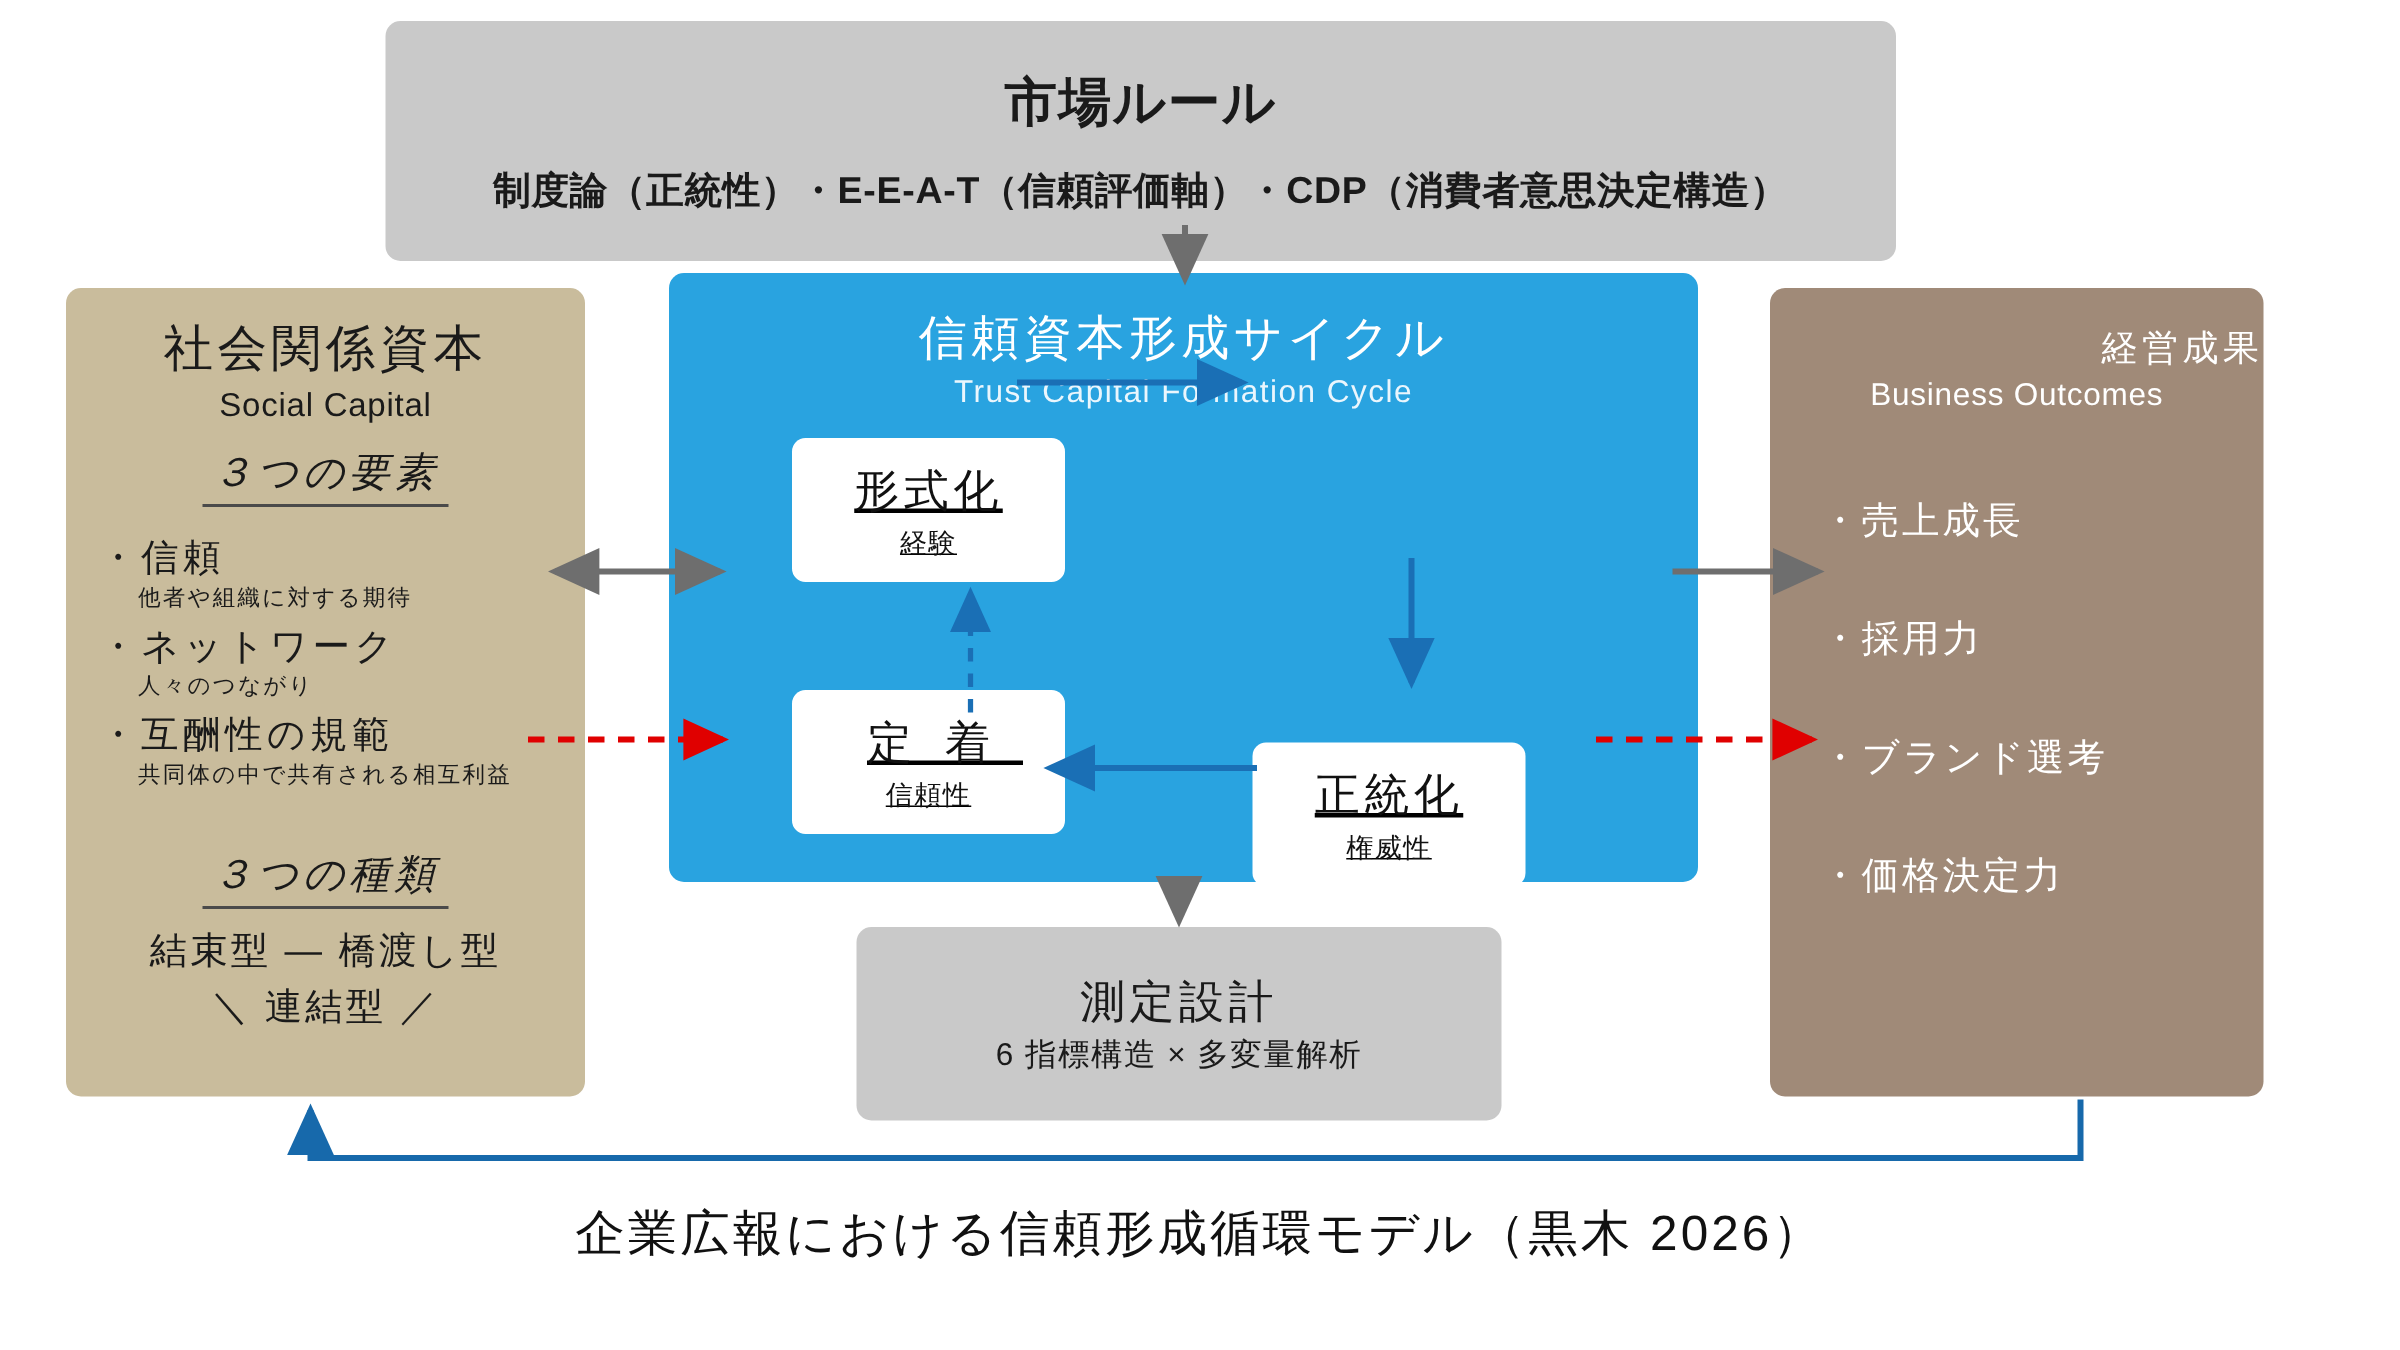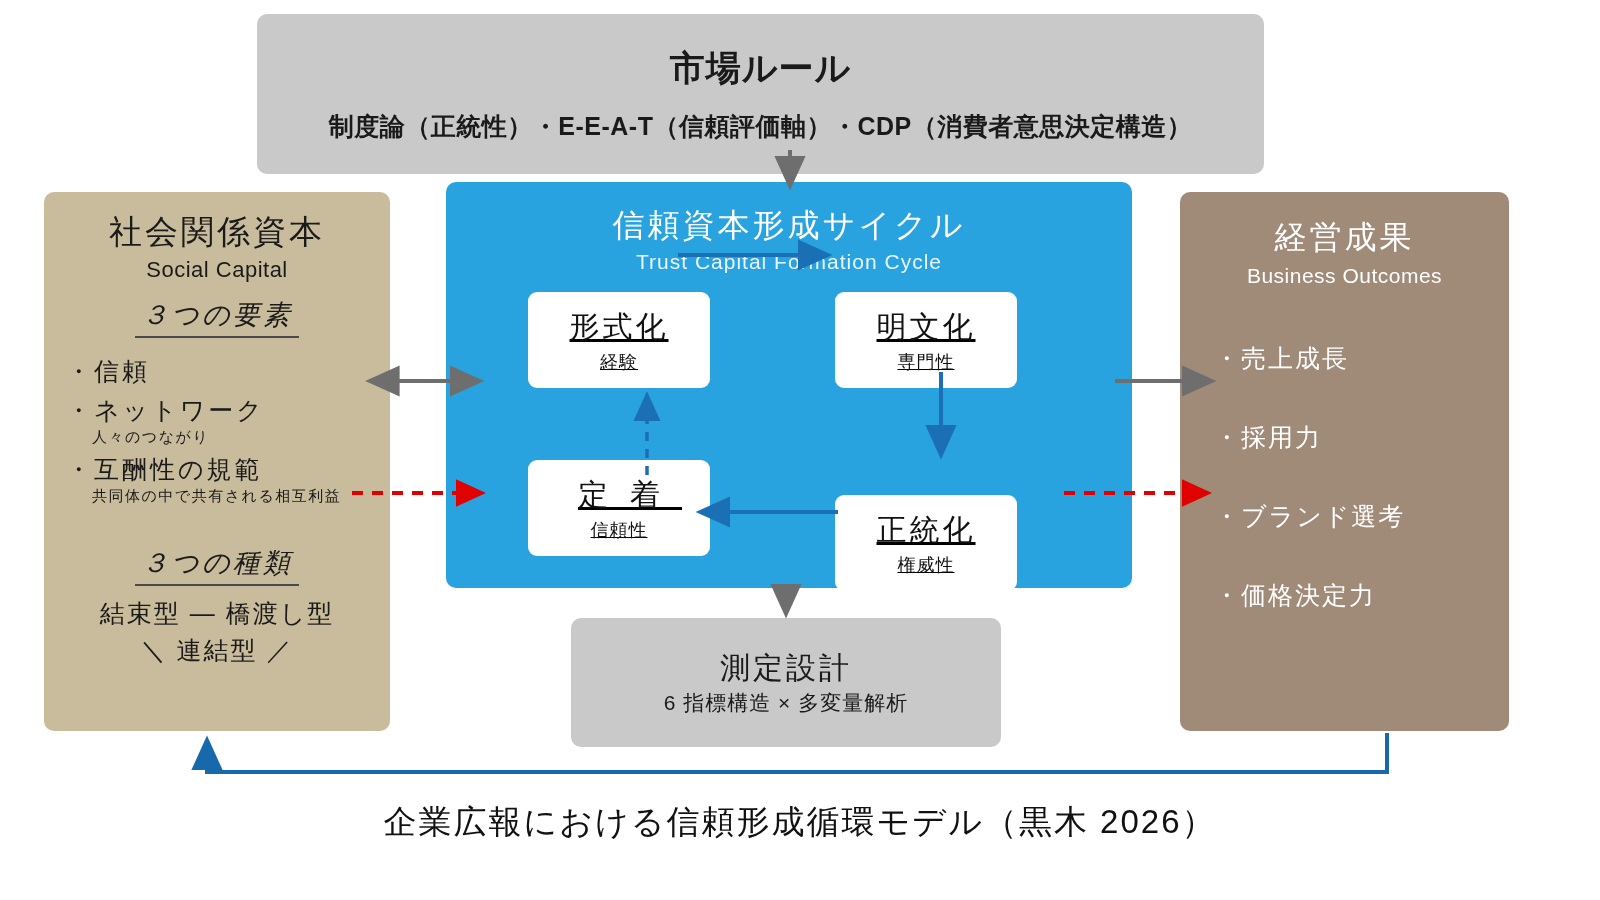--- a/index.html
+++ b/index.html
@@ -75,21 +75,21 @@
   #card-explicit{ left: 389px; top: 110px; }
   #card-settle  { left: 82px;  top: 278px; }
   #card-legit   { left: 389px; top: 278px; margin-top: 35px; }
 
   
   #outcomes {
     left: 1180px; top: 192px; width: 329px; height: 539px;
     background: #a08a78; color: #ffffff;
     padding: 24px 0 0 0;
   }
-  #outcomes .oc-title { font-size: 32px; text-align: center; letter-spacing: 3px; }
+  #outcomes .oc-title { font-size: 24px; text-align: right; letter-spacing: 3px; }
   #outcomes .oc-sub   { font-size: 21px; text-align: center; margin-top: 4px; letter-spacing: 0.5px; }
   #outcomes .oc-list  { margin-top: 54px; padding-left: 34px; }
   #outcomes .oc-item  { font-size: 25px; letter-spacing: 2px; margin-bottom: 46px; }
 
   
   #measurement {
     left: 571px; top: 618px; width: 430px; height: 129px;
     background: #c9c9c9;
     display: flex; flex-direction: column;
     align-items: center; justify-content: center; gap: 0;
@@ -120,20 +120,21 @@
     <div class="sc-title">社会関係資本</div>
     <div class="sc-sub">Social Capital</div>
 
     <div class="sec-head">
       <span>３つの要素</span>
     </div>
 
     <div class="elem-list">
       <div class="elem">
         <div class="elem-main">・信頼</div>
+        <div class="elem-desc">他者や組織に対する期待</div>
       </div>
       <div class="elem">
         <div class="elem-main">・ネットワーク</div>
         <div class="elem-desc">人々のつながり</div>
       </div>
       <div class="elem">
         <div class="elem-main">・互酬性の規範</div>
         <div class="elem-desc">共同体の中で共有される相互利益</div>
       </div>
     </div>
@@ -149,24 +150,20 @@
 
   <div class="box" id="cycle">
     <div class="cy-title">信頼資本形成サイクル</div>
     <div class="cy-sub">Trust Capital Formation Cycle</div>
 
     <div class="card" id="card-formal">
       <div class="c-main">形式化</div>
       <div class="c-sub">経験</div>
     </div>
 
-    <div class="card" id="card-explicit">
-      <div class="c-main">明文化</div>
-      <div class="c-sub">専門性</div>
-    </div>
 
     <div class="card wide-gap" id="card-settle">
       <div class="c-main">定着</div>
       <div class="c-sub">信頼性</div>
     </div>
 
     <div class="card" id="card-legit">
       <div class="c-main">正統化</div>
       <div class="c-sub">権威性</div>
     </div>

